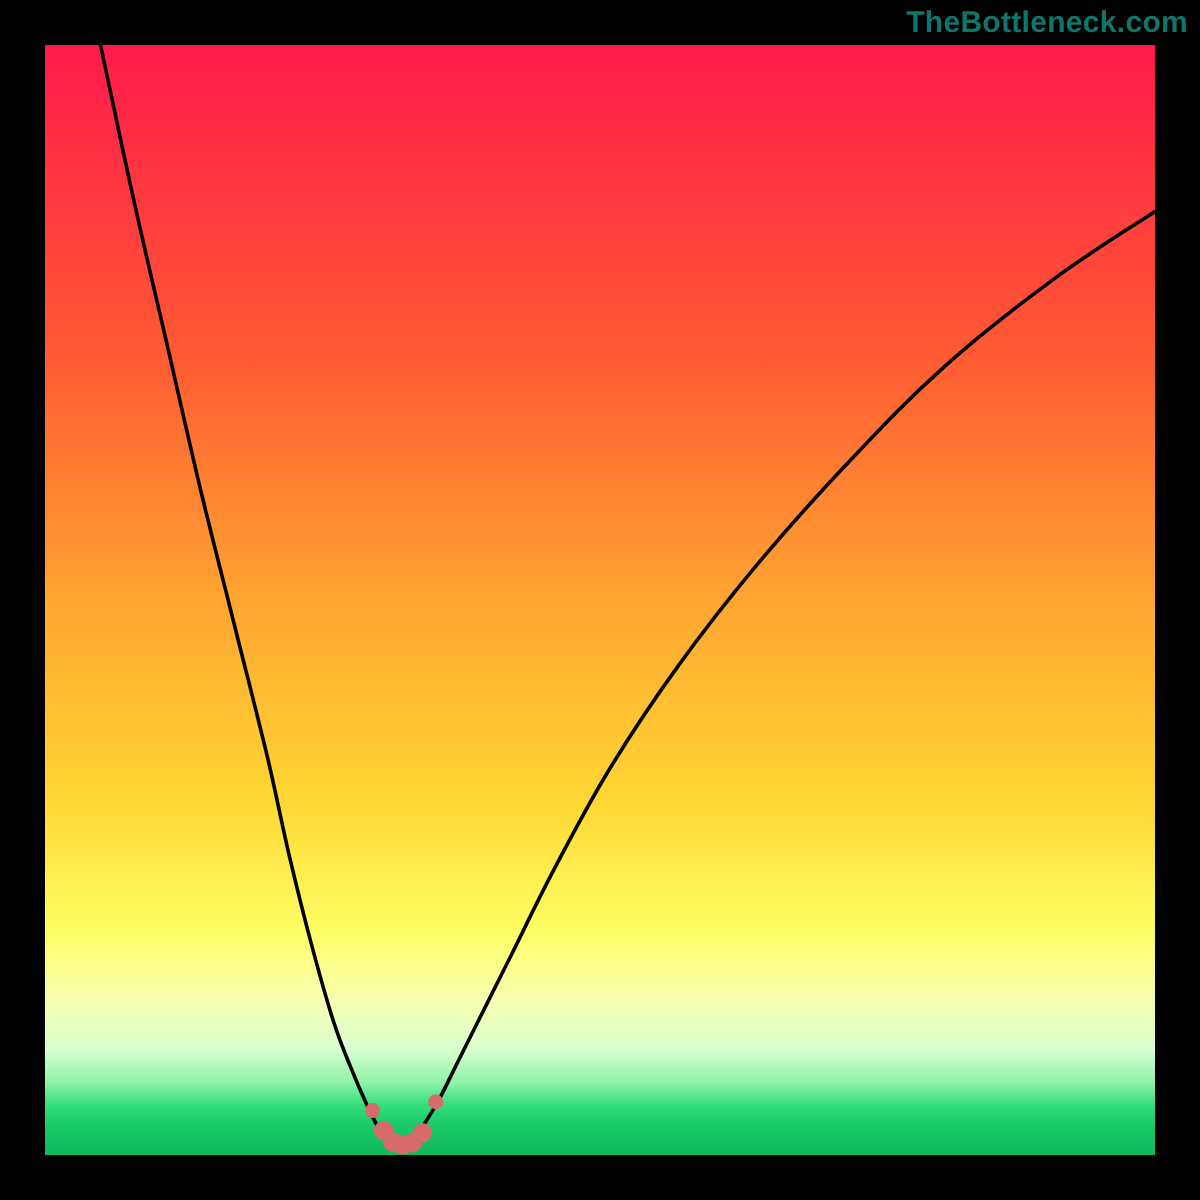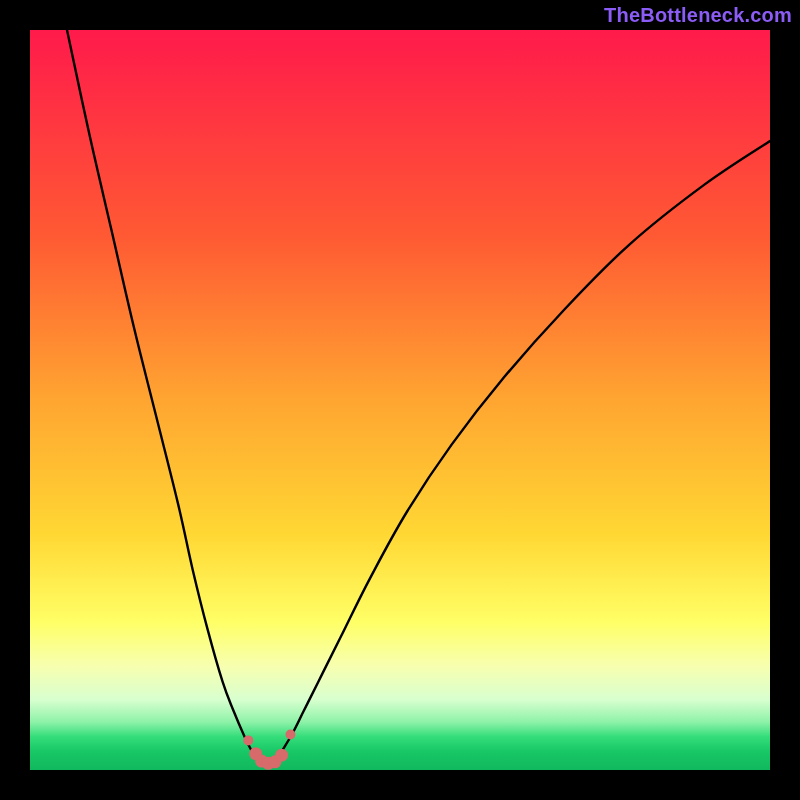--- a/index.html
+++ b/index.html
@@ -30,21 +30,21 @@
   .gradient-bg {
     position: absolute;
     inset: 0;
   }
   .watermark {
     position: absolute;
     top: 4px;
     right: 8px;
     font-size: 20px;
     font-weight: 600;
-    color: #8b5cf6;
+    color: #0f766e;
     letter-spacing: 0.2px;
   }
   svg.curve-layer {
     position: absolute;
     inset: 0;
     width: 100%;
     height: 100%;
   }
 </style>
 </head>

